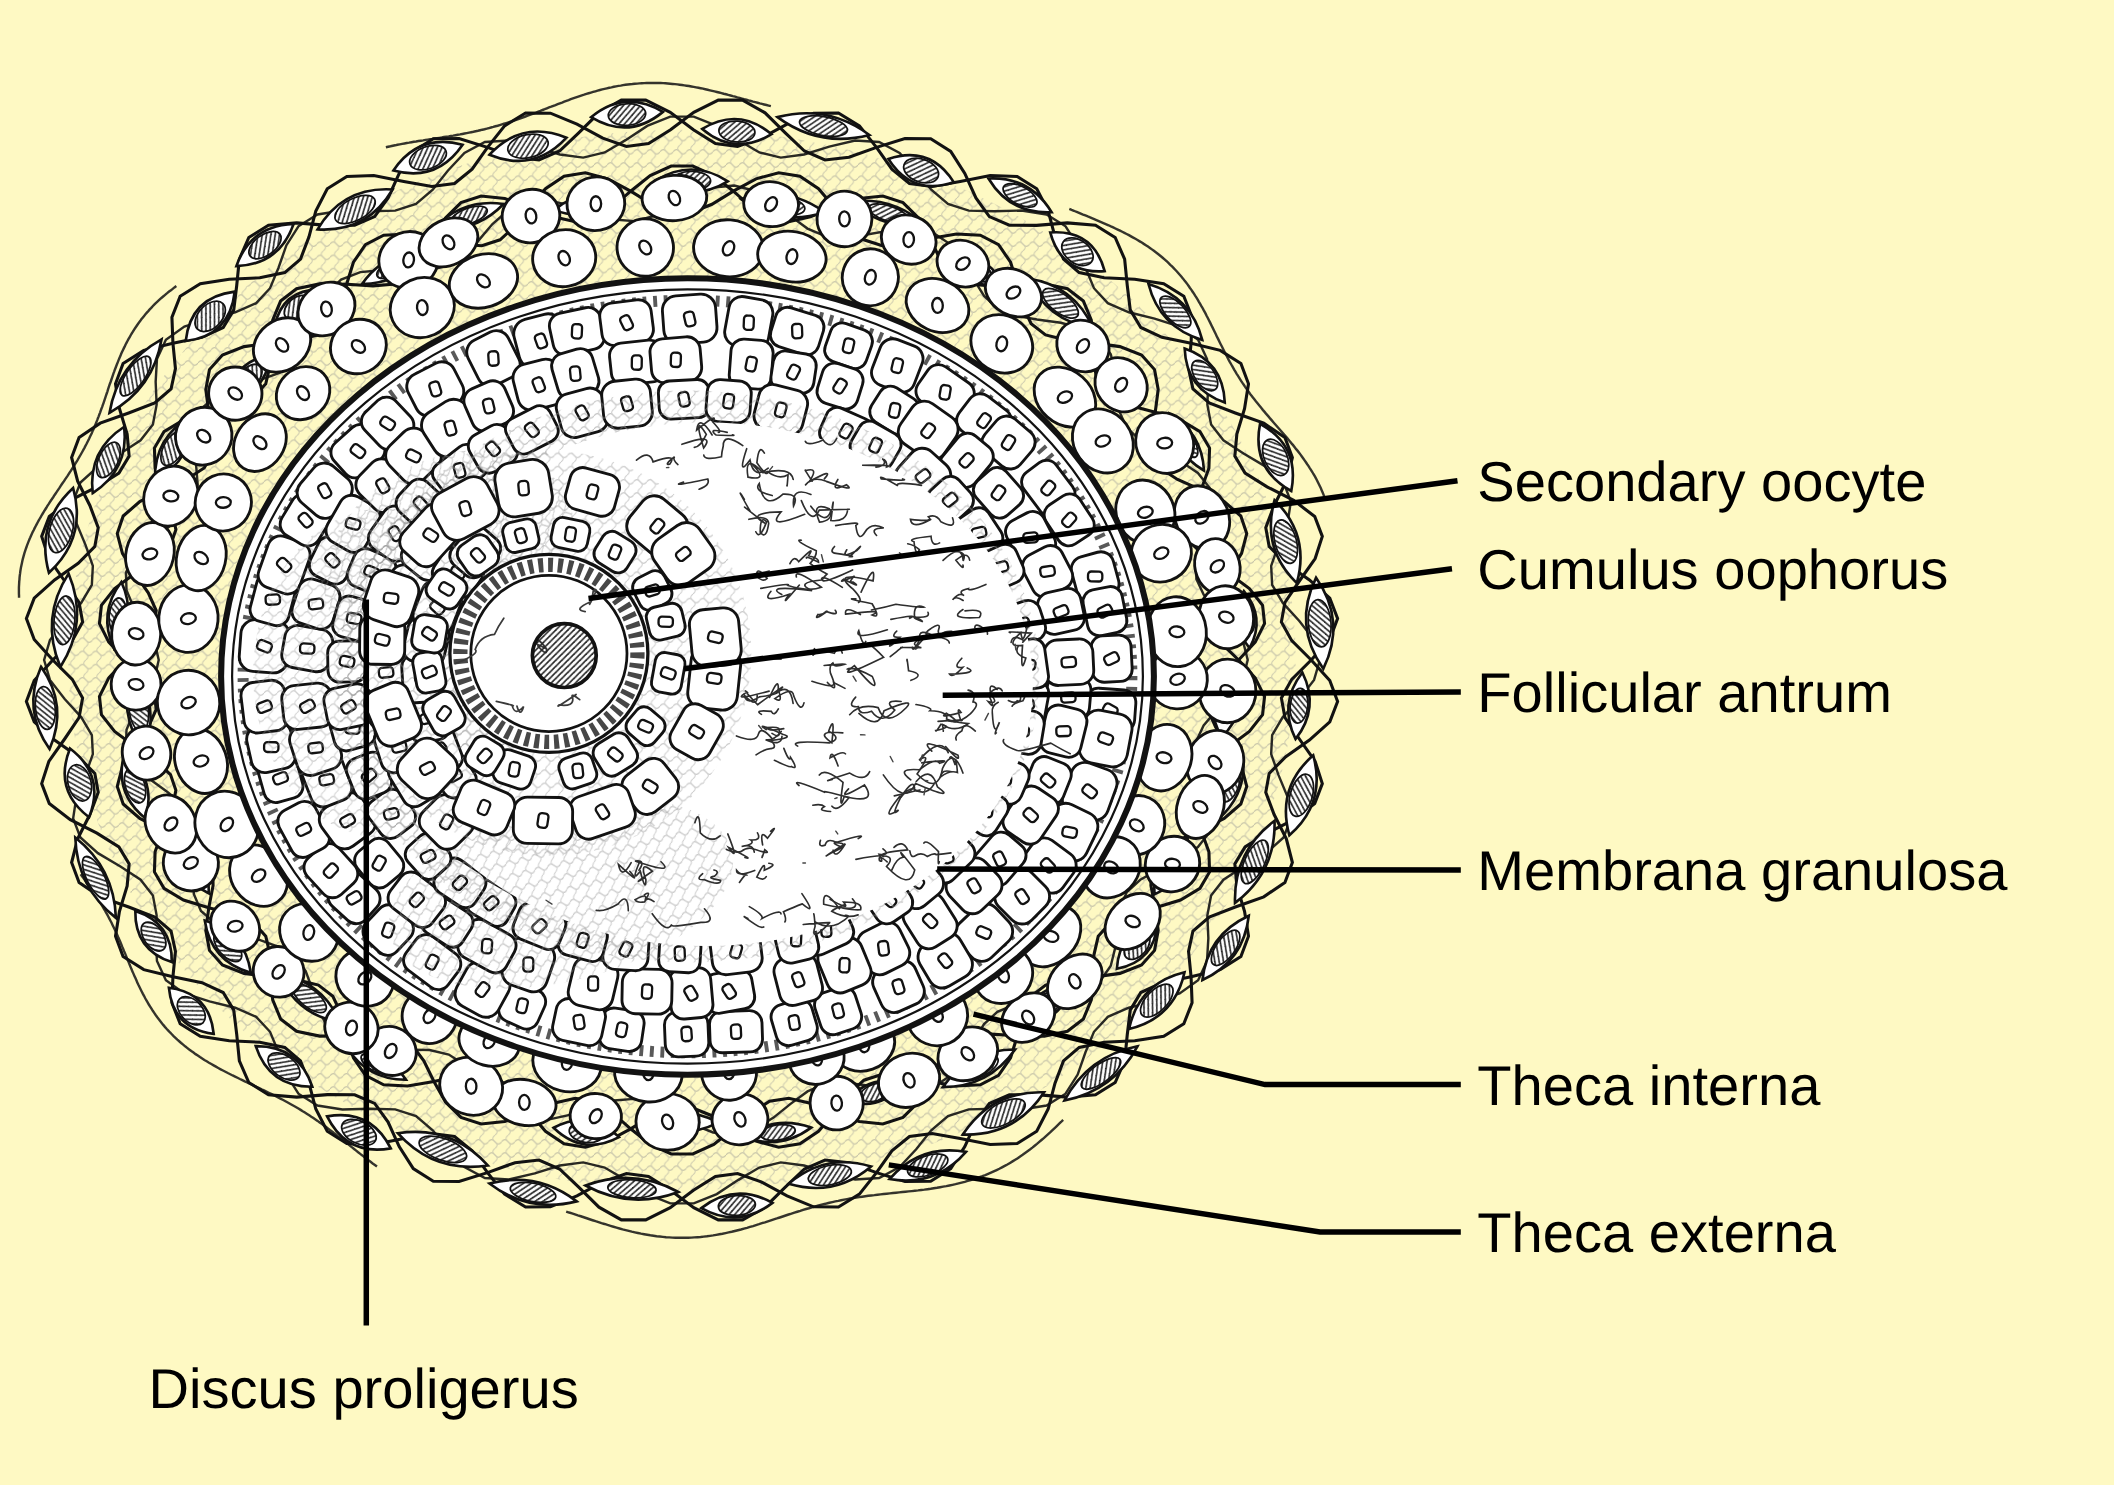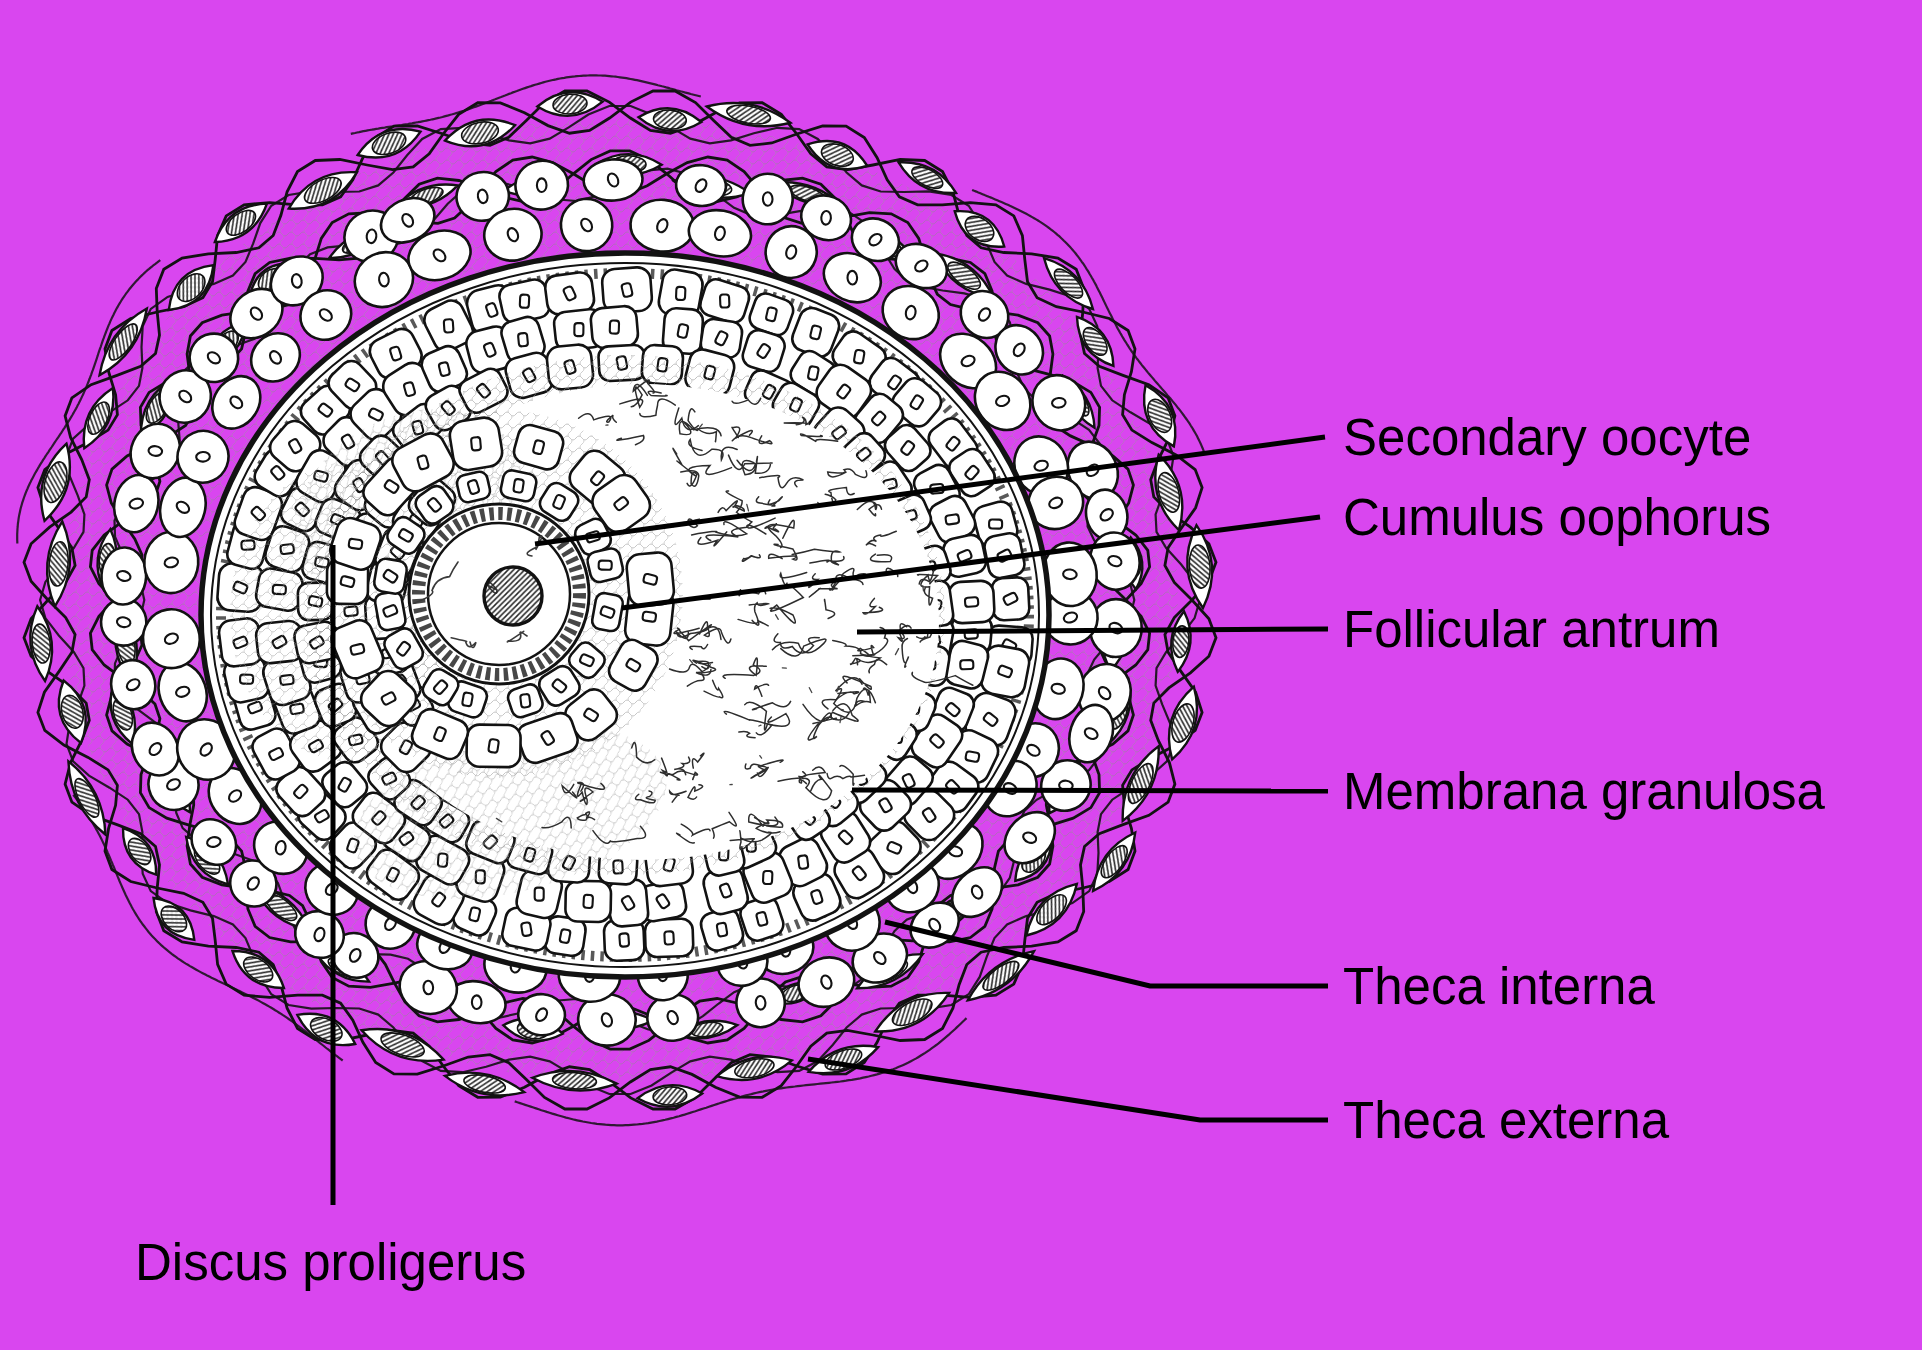--- a/index.html
+++ b/index.html
@@ -1,16 +1,16 @@
 <!DOCTYPE html>
 <html><head>
 <meta charset="utf-8">
 <style>
   html,body{margin:0;padding:0;background:#ffffff;}
-  .stage{position:relative;width:1922px;height:1350px;background:#d946ef;overflow:hidden;}
+  .stage{position:relative;width:1922px;height:1350px;background:#fef9c3;overflow:hidden;}
   svg{display:block;width:100%;height:100%;}
   text{font-family:"Liberation Sans","DejaVu Sans",sans-serif;}
 </style>
 </head>
 <body>
 
 <div class="stage">
   <svg id="fig" viewBox="0 0 1922 1350" xmlns="http://www.w3.org/2000/svg">
       <defs>
         <pattern id="mesh" width="12" height="12" patternUnits="userSpaceOnUse">

